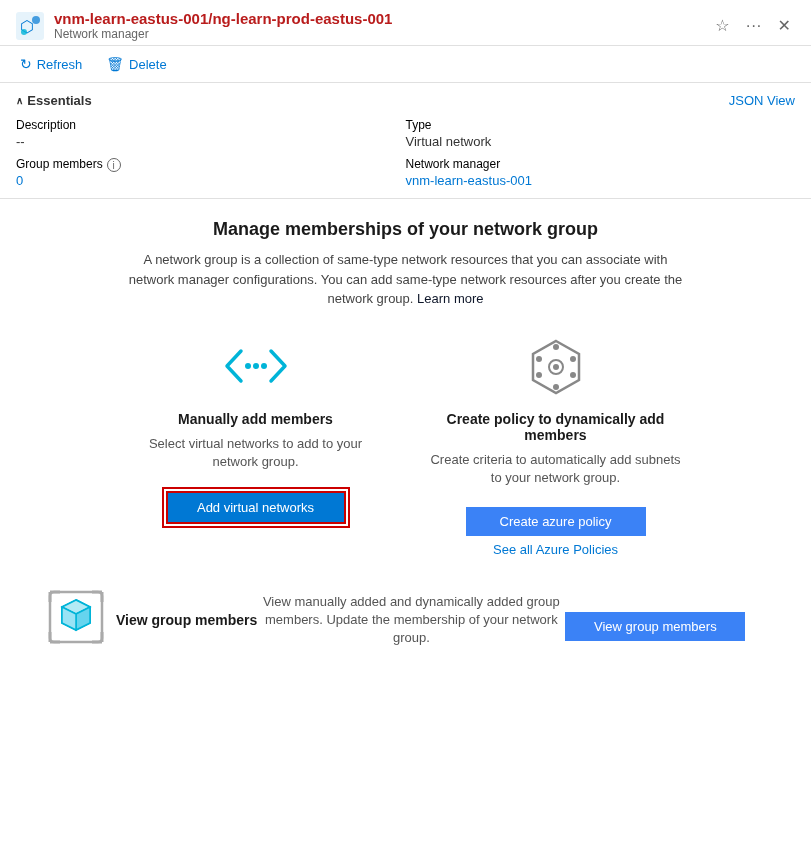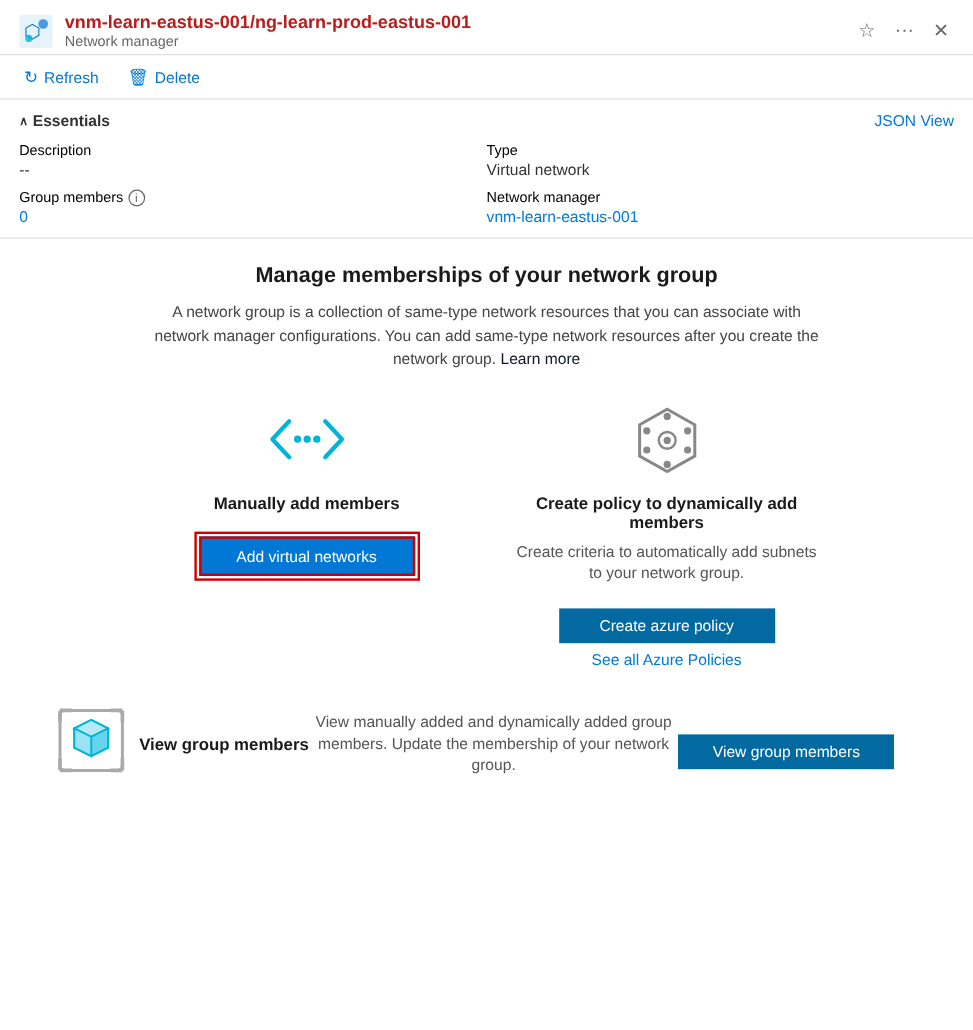--- a/index.html
+++ b/index.html
@@ -198,21 +198,21 @@
       color: #555;
       text-align: center;
       line-height: 1.4;
     }
     .card-btn-wrapper {
       margin-top: 12px;
     }
 
     
     .btn-primary {
-      background: #0369a1;
+      background: #3b82f6;
       color: #fff;
       border: none;
       padding: 7px 20px;
       font-size: 13px;
       cursor: pointer;
       min-width: 180px;
     }
     .btn-outlined-red {
       background: #0078d4;
       color: #fff;
@@ -323,20 +323,21 @@
 
         <svg width="70" height="55" viewBox="0 0 70 55" xmlns="http://www.w3.org/2000/svg">
           <polyline points="20,12 6,27 20,42" fill="none" stroke="#00b4d8" stroke-width="3.5" stroke-linecap="round" stroke-linejoin="round"></polyline>
           <polyline points="50,12 64,27 50,42" fill="none" stroke="#00b4d8" stroke-width="3.5" stroke-linecap="round" stroke-linejoin="round"></polyline>
           <circle cx="27" cy="27" r="3" fill="#00b4d8"></circle>
           <circle cx="35" cy="27" r="3" fill="#00b4d8"></circle>
           <circle cx="43" cy="27" r="3" fill="#00b4d8"></circle>
         </svg>
       </div>
       <div class="card-title">Manually add members</div>
+      <div class="card-desc">Select virtual networks to add to your network group.</div>
       <div class="card-btn-wrapper">
         <button class="btn-outlined-red">Add virtual networks</button>
       </div>
     </div>
 
     <div class="card">
       <div class="card-icon">
 
         <svg width="70" height="60" viewBox="0 0 70 60" xmlns="http://www.w3.org/2000/svg">
           <polygon points="35,4 58,17 58,43 35,56 12,43 12,17" fill="none" stroke="#888" stroke-width="2.5"></polygon>

